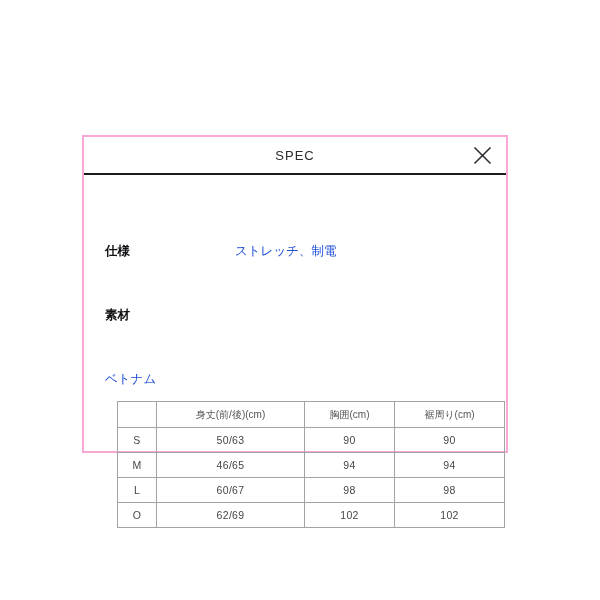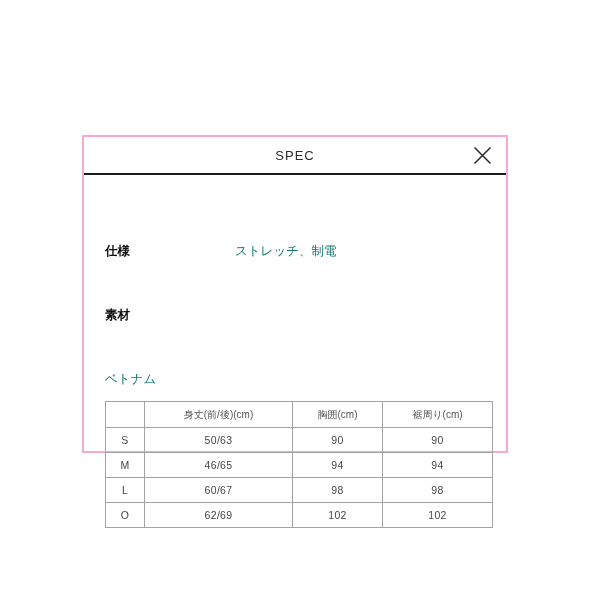--- a/index.html
+++ b/index.html
@@ -69,27 +69,28 @@
     font-size: 12.5px;
     color: #1d1d1f;
     margin-top: 44px;
   }
   .info-label {
     width: 130px;
     font-weight: bold;
     color: #111114;
   }
   .info-value {
-    color: #0f766e;
+    color: #1d4ed8;
   }
   .size-table {
     margin-top: 10px;
     border-collapse: collapse;
     table-layout: fixed;
     width: 385px;
+    margin-left: 12px;
   }
   .size-table th,
   .size-table td {
     border: 1px solid #a3a3a3;
     text-align: center;
     vertical-align: middle;
     padding: 0;
     font-weight: normal;
   }
   .size-table th {

